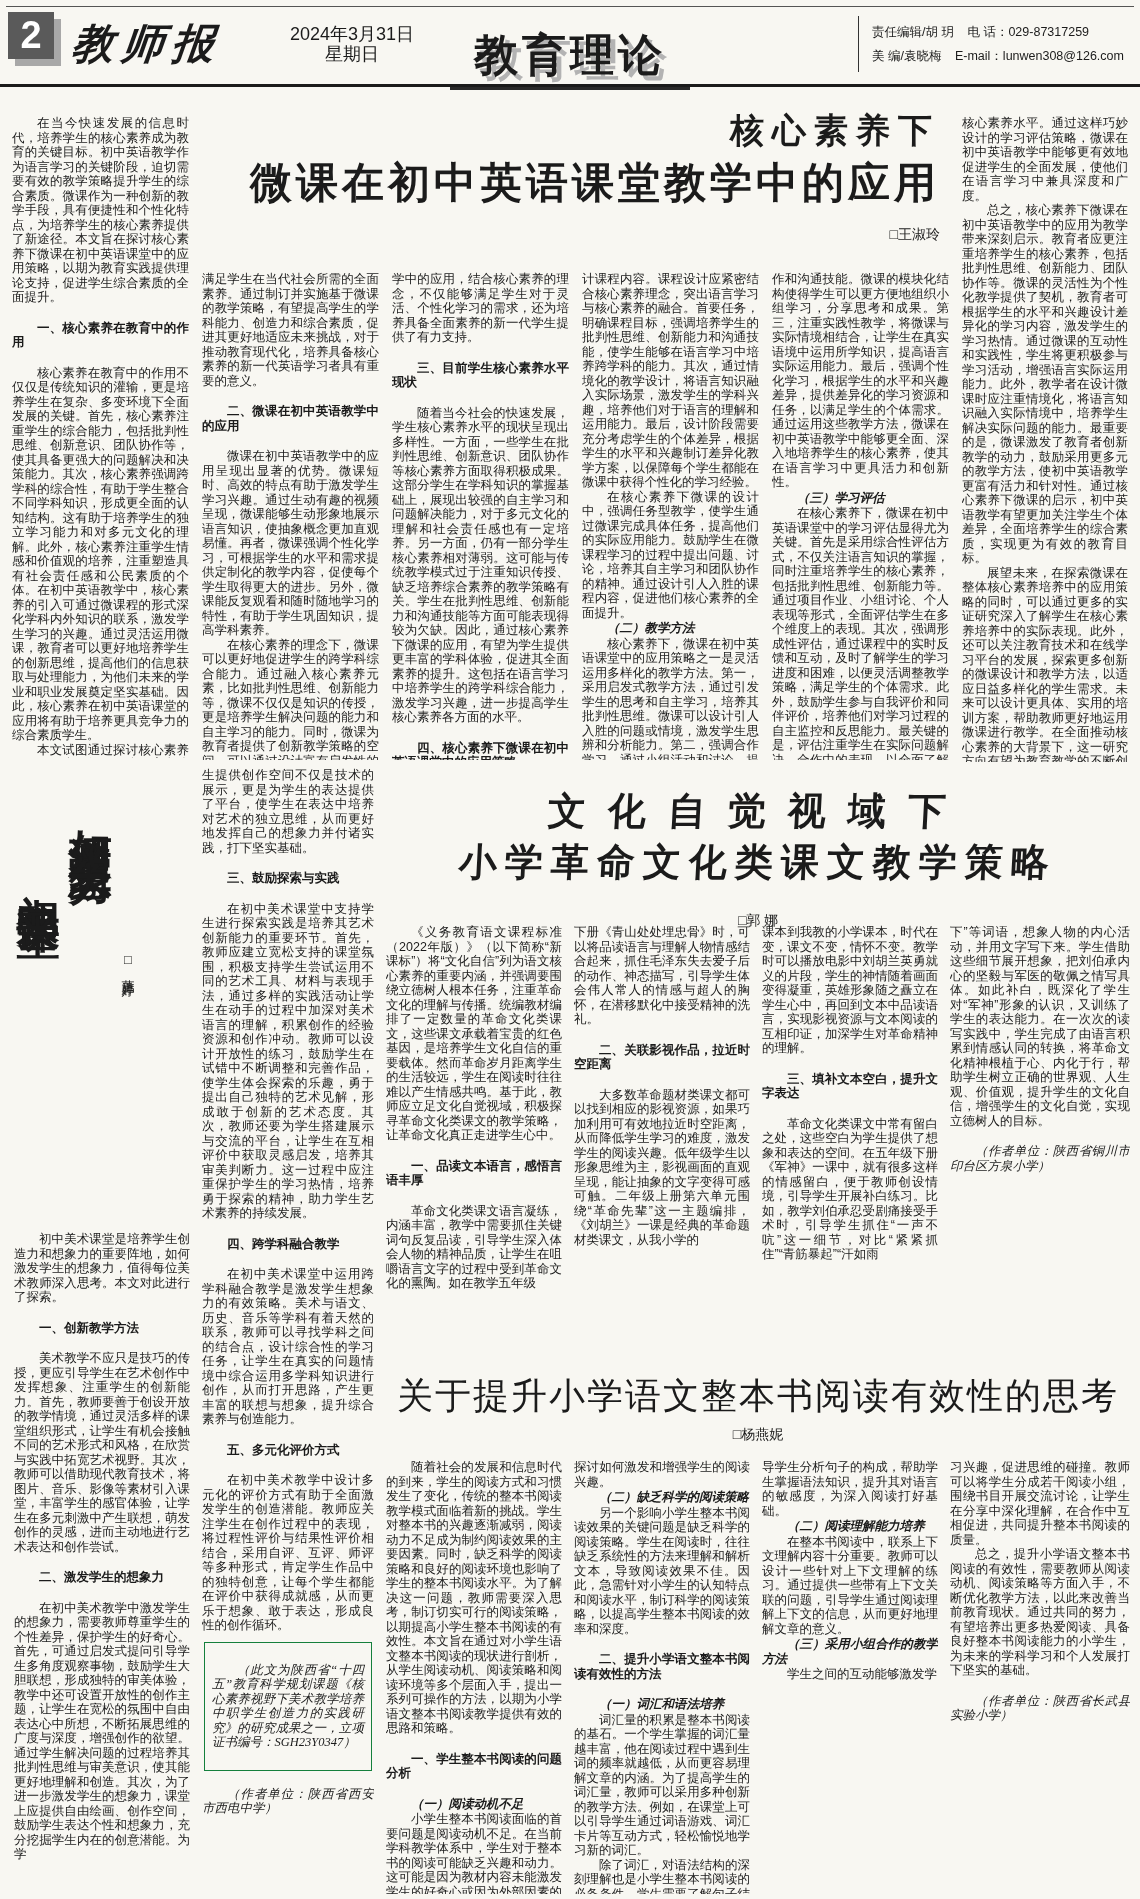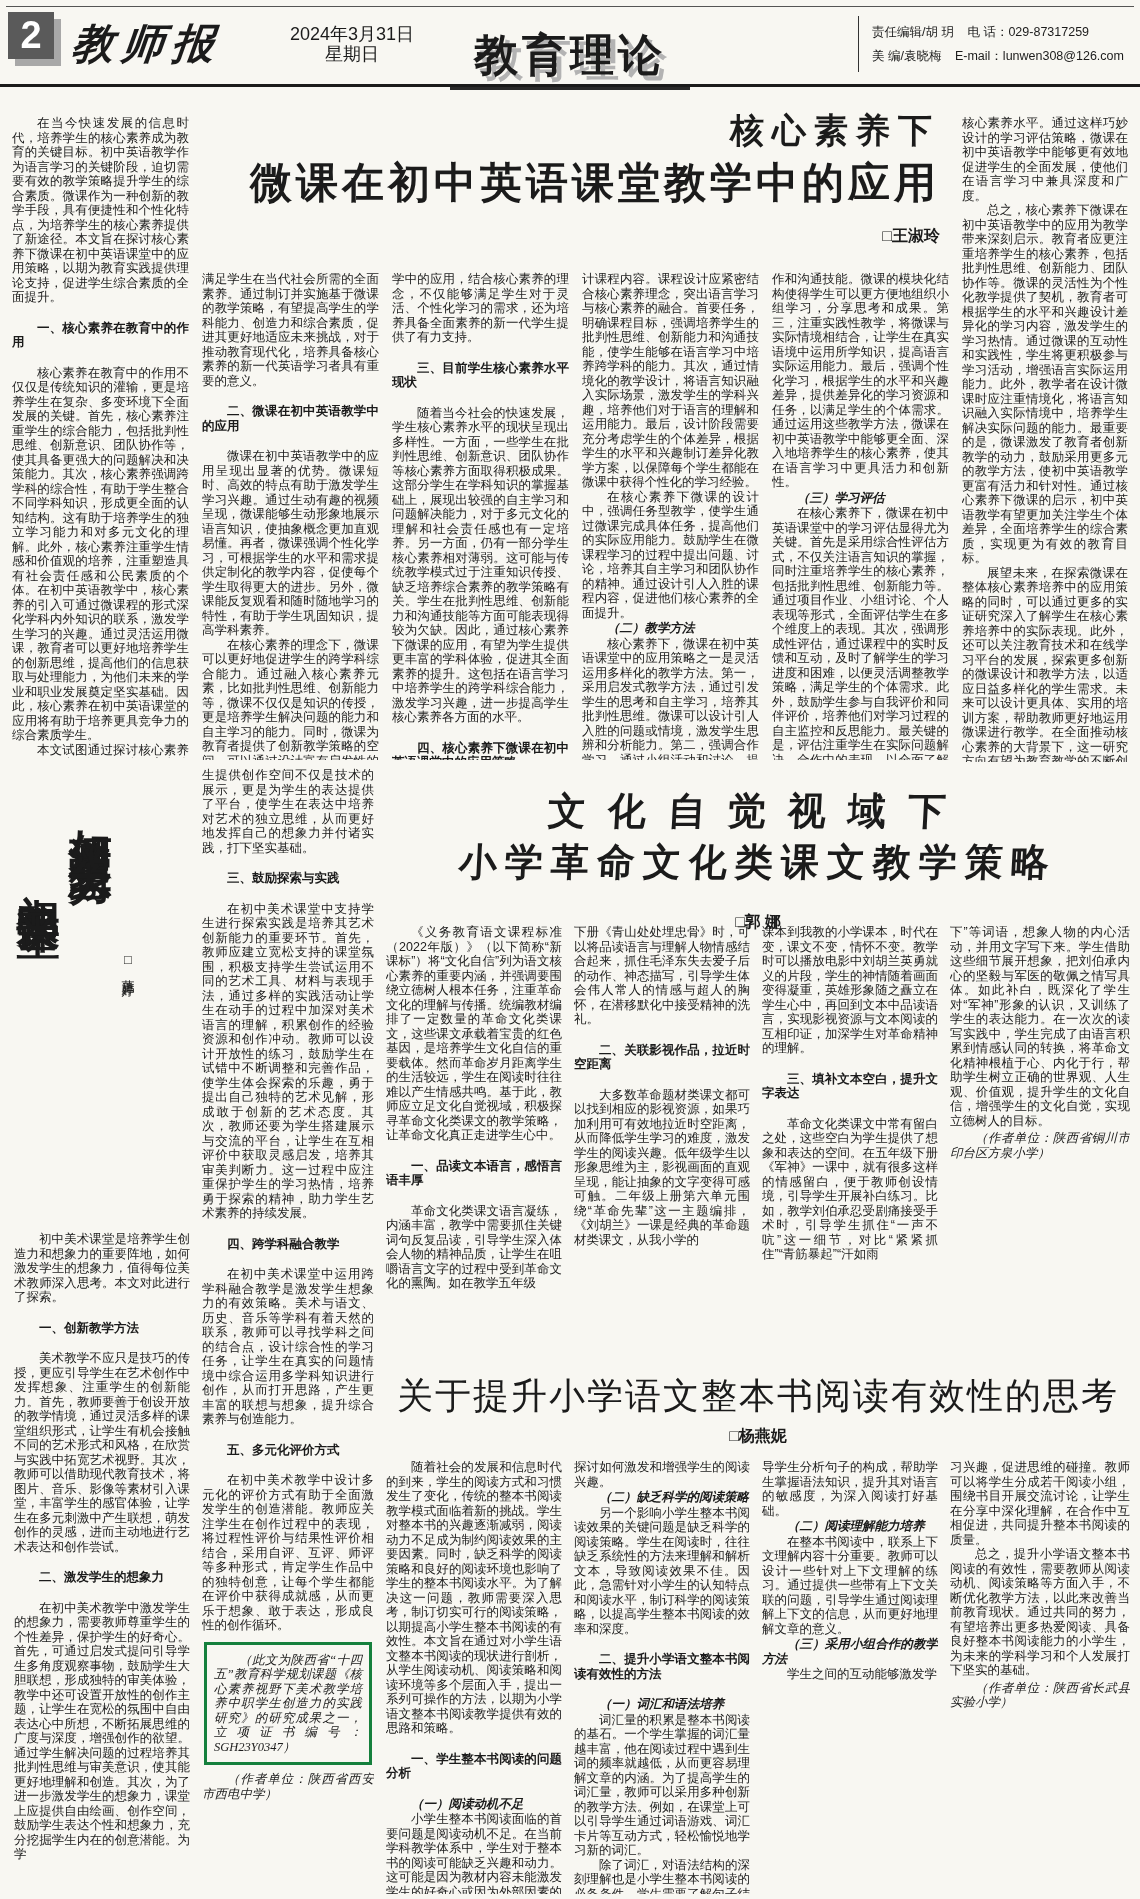--- a/index.html
+++ b/index.html
@@ -26,25 +26,25 @@
   .hdr-info{position:absolute;left:872px;top:20px;font-size:12.5px;line-height:24px;white-space:nowrap;}
   .hdr-info span{margin-right:10px;}
   
   .col{position:absolute;overflow:hidden;font-size:12.5px;line-height:14.5px;text-align:justify;}
   .blk{text-align:justify;}
   .blk.p{text-indent:2em;}
   .blk.pc{text-indent:0;}
   .blk.h{font-weight:700;text-indent:2em;margin:16px 0;}
   .blk.hi{font-weight:700;font-style:italic;text-indent:2em;margin:1px 0;
     font-family:"Liberation Serif","DejaVu Serif",serif;}
-  .blk.au{font-style:italic;text-indent:2em;margin-top:3px;
+  .blk.au{font-style:italic;text-indent:2em;margin-top:16px;
     font-family:"Liberation Serif","DejaVu Serif",serif;}
-  .blk.box{border:3px solid #15803d;padding:8px 7px;margin:9px 2px 7px;font-style:italic;
+  .blk.box{border:1px solid #15803d;padding:20px 7px;margin:9px 2px 7px;font-style:italic;
     font-family:"Liberation Serif","DejaVu Serif",serif;text-indent:2em;}
-  .byline{font-size:16px;font-family:"Liberation Serif","DejaVu Serif",serif;font-weight:bold;}
+  .byline{font-size:14px;font-family:"Liberation Serif","DejaVu Serif",serif;}
   
   .main-head{position:absolute;left:194px;top:106px;width:746px;text-align:right;}
   .main-head-l1{font-size:34px;font-weight:900;letter-spacing:8px;line-height:48px;}
   .main-head-l2{font-size:42px;font-weight:900;letter-spacing:4px;line-height:58px;}
   .main-head .byline{display:block;margin-top:14px;}
   
   .vtitle-block{position:relative;height:458px;}
   .vt{position:absolute;writing-mode:vertical-rl;font-weight:900;font-size:43px;
     letter-spacing:4px;line-height:1.05;}
   .vt1{left:54px;top:22px;}

